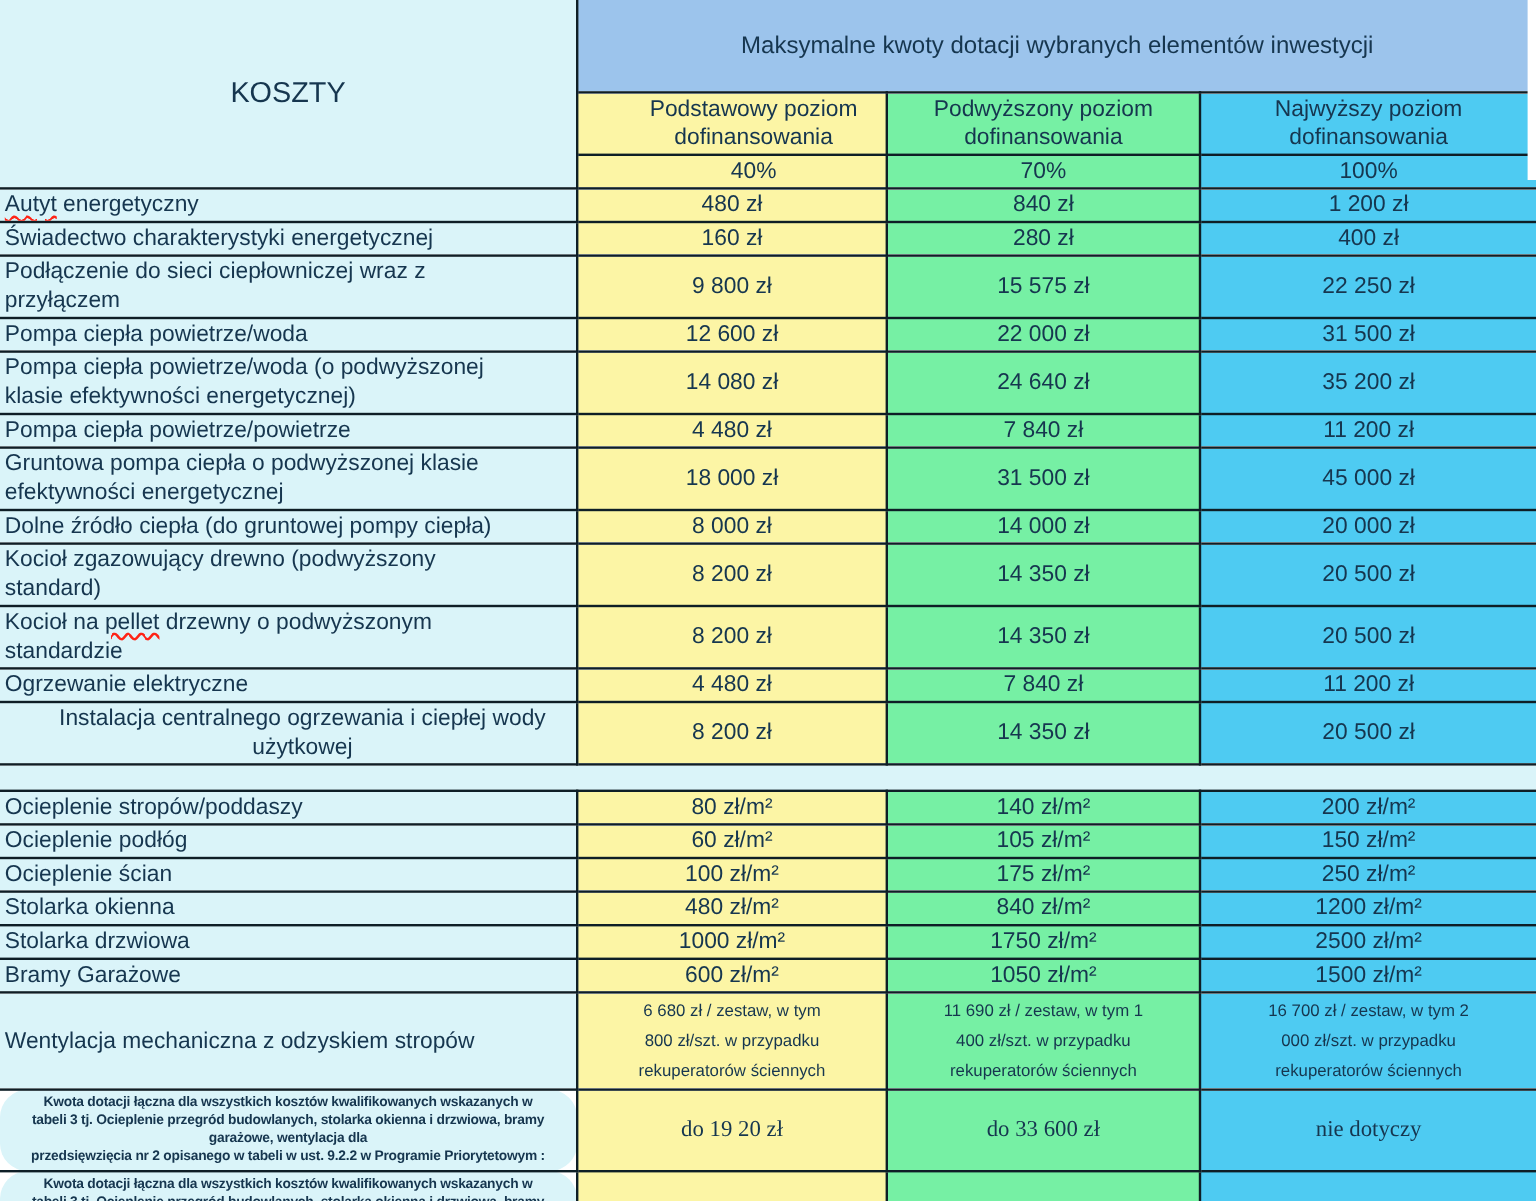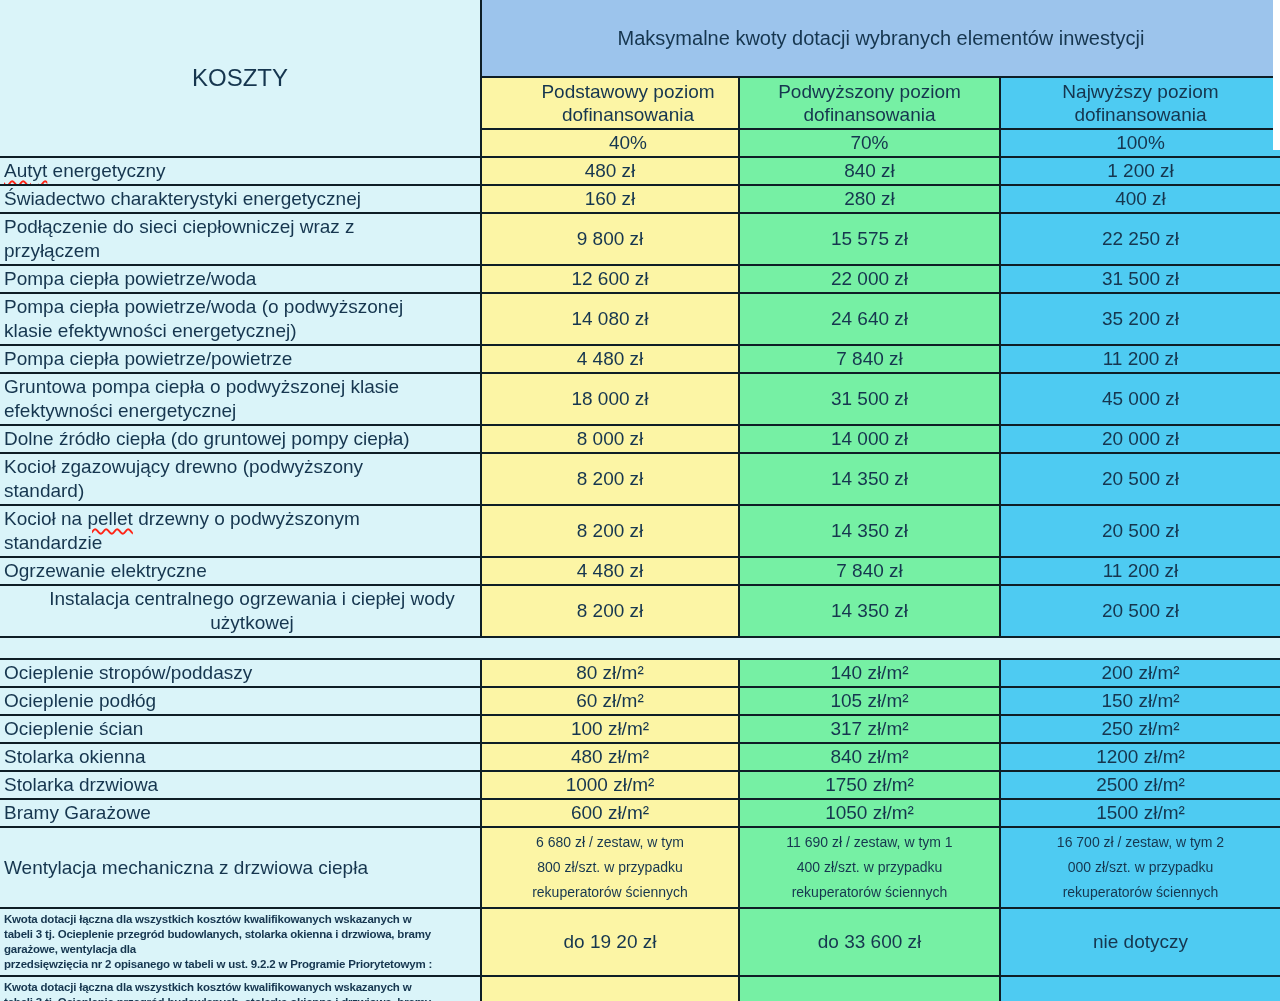--- a/index.html
+++ b/index.html
@@ -30,22 +30,22 @@
   td.h{background:var(--highest,#4ecbf2);}
 
   td.label{background:var(--cell,#daf4f9);padding:1px 4px;white-space:pre-line;height:22px;}
   td.label.center{text-align:center;padding-left:28px;}
   td.val{text-align:center;padding:1px 2px;white-space:pre-line;height:22px;}
 
   tbody.gap td{background:var(--cell,#daf4f9);height:18px;border-left:none;border-right:none;}
 
   tr.vent td.val{font-size:14px;line-height:25px;padding:2px 2px;}
   tr.summary td.label{font-weight:700;font-size:11.5px;line-height:15px;
-     letter-spacing:-0.2px;text-align:left;padding:3px 4px;}
-  tr.summary td.val{height:62px;}
+     letter-spacing:-0.2px;text-align:center;padding:3px 4px;border-radius:23px;}
+  tr.summary td.val{height:62px;font-family:Liberation Serif, serif;}
 
   .spell{text-decoration:underline;text-decoration-style:wavy;
          text-decoration-color:var(--spell,#ff2416);
          text-decoration-thickness:2px;text-underline-offset:3px;}
   .sliver{position:absolute;top:0;right:0;width:7px;height:150px;background:#fff;}
 </style>
 </head>
 <body>
 
 <table>
@@ -168,21 +168,21 @@
   </tr>
       <tr>
     <td class="label">Ocieplenie podłóg</td>
     <td class="val b">60 zł/m²</td>
     <td class="val g">105 zł/m²</td>
     <td class="val h">150 zł/m²</td>
   </tr>
       <tr>
     <td class="label">Ocieplenie ścian</td>
     <td class="val b">100 zł/m²</td>
-    <td class="val g">317 zł/m²</td>
+    <td class="val g">175 zł/m²</td>
     <td class="val h">250 zł/m²</td>
   </tr>
       <tr>
     <td class="label">Stolarka okienna</td>
     <td class="val b">480 zł/m²</td>
     <td class="val g">840 zł/m²</td>
     <td class="val h">1200 zł/m²</td>
   </tr>
       <tr>
     <td class="label">Stolarka drzwiowa</td>
@@ -190,21 +190,21 @@
     <td class="val g">1750 zł/m²</td>
     <td class="val h">2500 zł/m²</td>
   </tr>
       <tr>
     <td class="label">Bramy Garażowe</td>
     <td class="val b">600 zł/m²</td>
     <td class="val g">1050 zł/m²</td>
     <td class="val h">1500 zł/m²</td>
   </tr>
       <tr class="vent">
-    <td class="label">Wentylacja mechaniczna z drzwiowa ciepła</td>
+    <td class="label">Wentylacja mechaniczna z odzyskiem stropów</td>
     <td class="val b">6 680 zł / zestaw, w tym
 800 zł/szt. w przypadku
 rekuperatorów ściennych</td>
     <td class="val g">11 690 zł / zestaw, w tym 1
 400 zł/szt. w przypadku
 rekuperatorów ściennych</td>
     <td class="val h">16 700 zł / zestaw, w tym 2
 000 zł/szt. w przypadku
 rekuperatorów ściennych</td>
   </tr>

